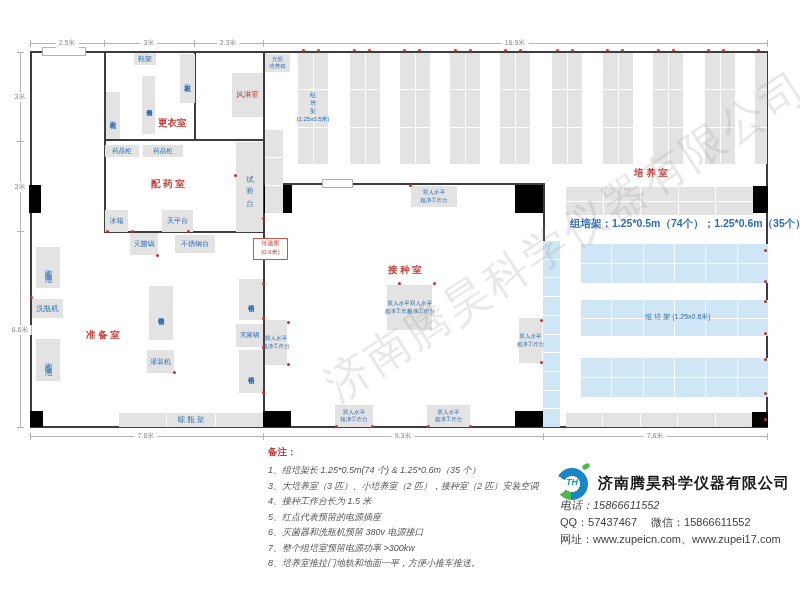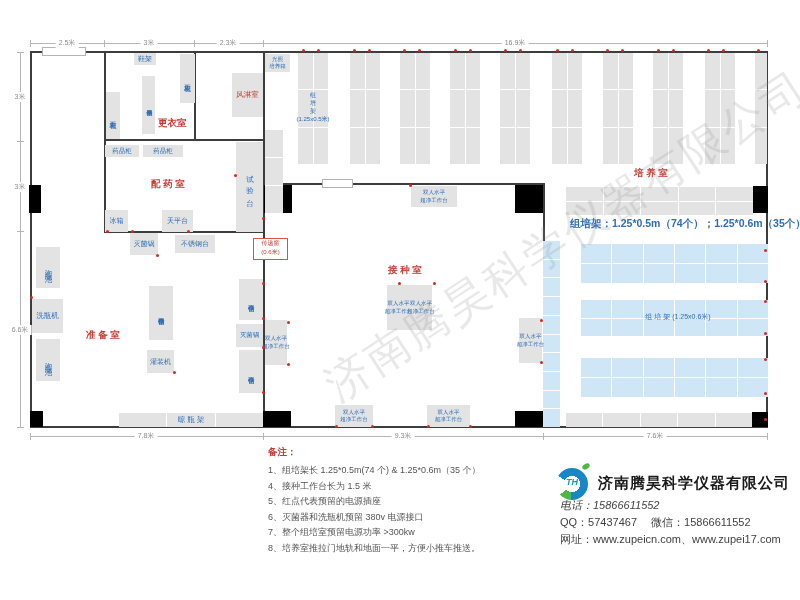--- a/index.html
+++ b/index.html
@@ -25,21 +25,21 @@
   .dim-label{font-size:7px;color:#8a8a8a;background:#fff;padding:0 3px;white-space:nowrap;
              transform:translate(-50%,-50%);}
   .pass-window{border:1px solid #d2544a;background:#fff;color:#c43b33;font-size:6px;
                line-height:1.5;text-align:center;z-index:3;}
   .spec-text{color:#2e6db4;font-size:10.5px;font-weight:bold;white-space:nowrap;}
   .watermark{left:330px;top:360px;font-size:44px;letter-spacing:3px;color:#8e8e8e;
              opacity:0.2;transform:rotate(-33deg);transform-origin:0 50%;
              white-space:nowrap;z-index:5;pointer-events:none;}
   .notes{left:268px;top:446px;width:290px;font-size:9px;color:#555;}
   .notes-title{color:#c43b33;font-weight:bold;font-size:9.5px;margin-bottom:4px;}
-  .note-item{line-height:15.5px;white-space:nowrap;}
+  .note-item{line-height:15.5px;white-space:nowrap;font-style:italic;}
   .company{left:554px;top:464px;width:240px;color:#3f3f3f;}
   .company-name{position:absolute;left:44px;top:10px;font-size:15px;font-weight:bold;
                 color:#1a1a1a;letter-spacing:1px;white-space:nowrap;}
   .company-line{position:absolute;left:6px;font-size:11px;white-space:nowrap;}
   .logo{position:absolute;left:0;top:0;width:38px;height:38px;}
   .logo-ring{position:absolute;left:2px;top:4px;width:32px;height:32px;border-radius:50%;
      background:radial-gradient(circle at 50% 50%, #fff 0 8px, transparent 8px),
                 conic-gradient(from 300deg,#1787c8 0 68%,#4db848 68% 80%,transparent 80%);}
   .logo-leaf{position:absolute;right:2px;top:0;width:8px;height:5px;border-radius:50%;
              background:#4db848;transform:rotate(-30deg);}
@@ -56,20 +56,21 @@
     <div>传递窗</div>
     <div>(0.6米)</div>
   </div>
 
   <div class="abs spec-text" id="spec-text" style="left: 570px; top: 217px;">组培架：1.25*0.5m（74个）；1.25*0.6m（35个）</div>
 
   <div class="abs notes">
     <div class="notes-title">备注：</div>
     <div id="notes-items">
         <div class="note-item">1、组培架长 1.25*0.5m(74 个) &amp; 1.25*0.6m（35 个）</div>
+        <div class="note-item">3、大培养室（3 匹）、小培养室（2 匹），接种室（2 匹）安装空调</div>
         <div class="note-item">4、接种工作台长为 1.5 米</div>
         <div class="note-item">5、红点代表预留的电源插座</div>
         <div class="note-item">6、灭菌器和洗瓶机预留 380v 电源接口</div>
         <div class="note-item">7、整个组培室预留电源功率 &gt;300kw</div>
         <div class="note-item">8、培养室推拉门地轨和地面一平，方便小推车推送。</div>
       </div>
   </div>
 
   <div class="abs company">
     <div class="logo">
@@ -273,21 +274,21 @@
       <div>培养箱</div>
     </div>
     <div class="abs equip" style="left: 105px; top: 145px; width: 34px; height: 12px; font-size: 6.5px;">药品柜</div>
     <div class="abs equip" style="left: 143px; top: 145px; width: 40px; height: 12px; font-size: 6.5px;">药品柜</div>
     <div class="abs equip vert" style="left: 236px; top: 142px; width: 27px; height: 90px; font-size: 7.5px; letter-spacing: 12px;">试验台</div>
     <div class="abs equip" style="left: 105px; top: 210px; width: 23px; height: 22px; font-size: 7px;">冰箱</div>
     <div class="abs equip" style="left: 162px; top: 210px; width: 31px; height: 22px; font-size: 7px;">天平台</div>
     <div class="abs equip" style="left: 130px; top: 233px; width: 28px; height: 22px; font-size: 7px;">灭菌锅</div>
     <div class="abs equip" style="left: 175px; top: 235px; width: 40px; height: 18px; font-size: 7px;">不锈钢台</div>
     <div class="abs equip vert" style="left: 36px; top: 247px; width: 24px; height: 41px; font-size: 7.5px; letter-spacing: 3px;">泡瓶池</div>
-    <div class="abs equip" style="left: 32px; top: 299px; width: 31px; height: 34px; font-size: 7.5px;">洗瓶机</div>
+    <div class="abs equip" style="left: 32px; top: 299px; width: 31px; height: 19px; font-size: 7.5px;">洗瓶机</div>
     <div class="abs equip vert" style="left: 36px; top: 339px; width: 24px; height: 42px; font-size: 7.5px; letter-spacing: 3px;">泡瓶池</div>
     <div class="abs equip vert" style="left: 149px; top: 286px; width: 24px; height: 54px; font-size: 6.5px;">不锈钢工作台</div>
     <div class="abs equip" style="left: 147px; top: 350px; width: 27px; height: 23px; font-size: 7px;">灌装机</div>
     <div class="abs equip vert" style="left: 239px; top: 279px; width: 24px; height: 41px; font-size: 6.5px;">不锈钢台</div>
     <div class="abs equip" style="left: 236px; top: 324px; width: 27px; height: 23px; font-size: 6.5px;">灭菌锅</div>
     <div class="abs equip vert" style="left: 239px; top: 350px; width: 24px; height: 43px; font-size: 6.5px;">不锈钢台</div>
     <div class="abs equip" style="left: 411px; top: 186px; width: 46px; height: 21px; font-size: 5.5px;">
       <div>双人水平</div>
       <div>超净工作台</div>
     </div>

